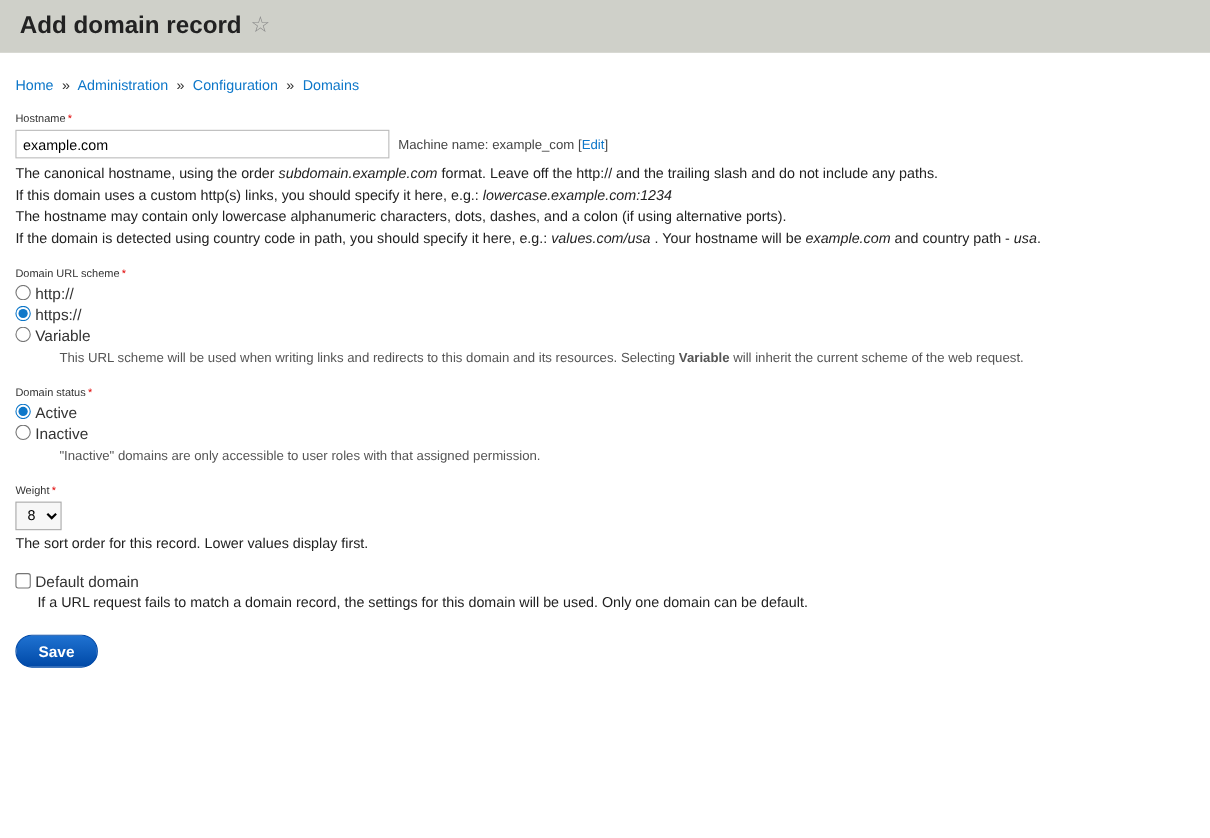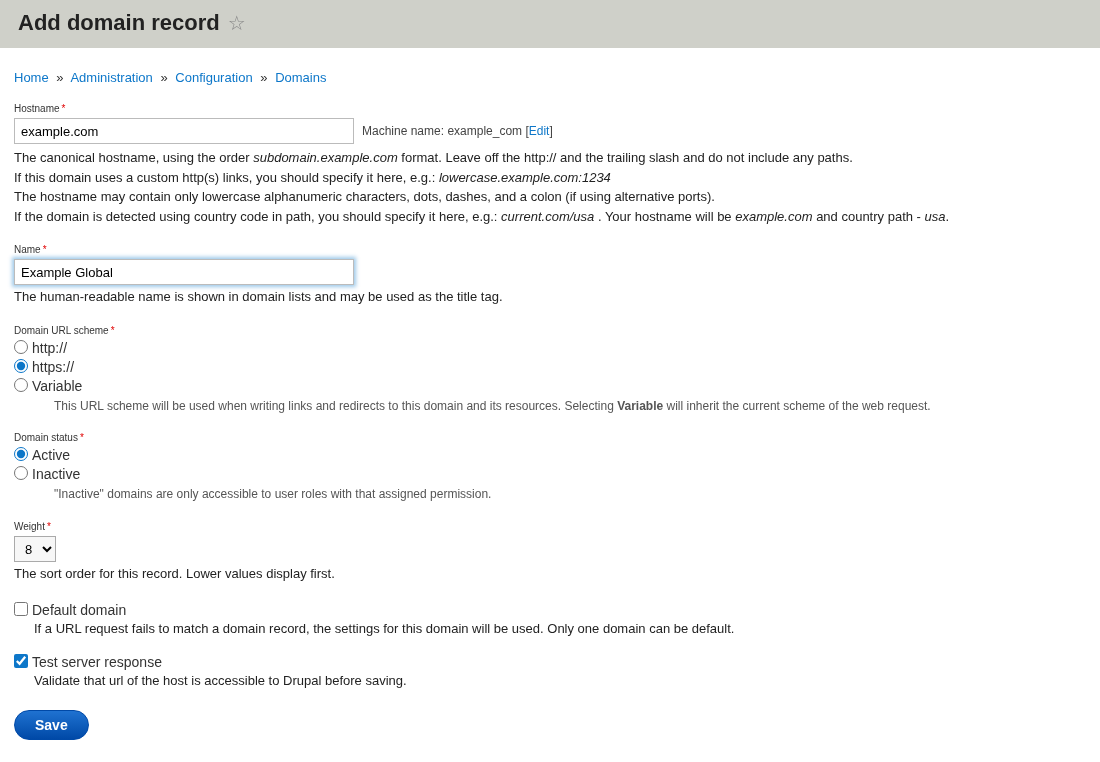--- a/index.html
+++ b/index.html
@@ -168,32 +168,25 @@
       <span class="machine-name-wrapper">
         <span>Machine name:</span>
         <span>example_com</span>
         [<a href="#" class="edit-link">Edit</a>]
       </span>
     </div>
     <div class="help-text">
       <span>The canonical hostname, using the order </span><span class="mono">subdomain.example.com</span><span> format. Leave off the http:// and the trailing slash and do not include any paths.</span><br>
       <span>If this domain uses a custom http(s) links, you should specify it here, e.g.: </span><span class="mono">lowercase.example.com:1234</span><br>
       <span>The hostname may contain only lowercase alphanumeric characters, dots, dashes, and a colon (if using alternative ports).</span><br>
-      <span>If the domain is detected using country code in path, you should specify it here, e.g.: </span><span class="mono">current.com/usa</span><span> . Your hostname will be </span><span class="mono">example.com</span><span> and country path - </span><span class="mono">usa</span><span>.</span>
-    </div>
-  </div>
-
-  
-  <div class="form-item">
-    <label class="form-label">
-      <span>Name</span><span class="required">*</span>
-    </label>
-    <input type="text" class="name-input" value="Example Global" style="">
-    <div class="help-text">The human-readable name is shown in domain lists and may be used as the title tag.</div>
-  </div>
+      <span>If the domain is detected using country code in path, you should specify it here, e.g.: </span><span class="mono">values.com/usa</span><span> . Your hostname will be </span><span class="mono">example.com</span><span> and country path - </span><span class="mono">usa</span><span>.</span>
+    </div>
+  </div>
+
+  
 
   
   <div class="form-item">
     <label class="form-label">
       <span>Domain URL scheme</span><span class="required">*</span>
     </label>
     <div class="radio-row">
       <input type="radio" name="scheme" style="">
       <span>http://</span>
     </div>
@@ -240,23 +233,16 @@
   
   <div class="form-item">
     <div class="checkbox-row">
       <input type="checkbox" style="">
       <span>Default domain</span>
     </div>
     <div class="checkbox-help">If a URL request fails to match a domain record, the settings for this domain will be used. Only one domain can be default.</div>
   </div>
 
   
-  <div class="form-item">
-    <div class="checkbox-row">
-      <input type="checkbox" checked="" style="">
-      <span>Test server response</span>
-    </div>
-    <div class="checkbox-help">Validate that url of the host is accessible to Drupal before saving.</div>
-  </div>
 
   <button class="save-btn">Save</button>
 
 </div>
 
 </body></html>

